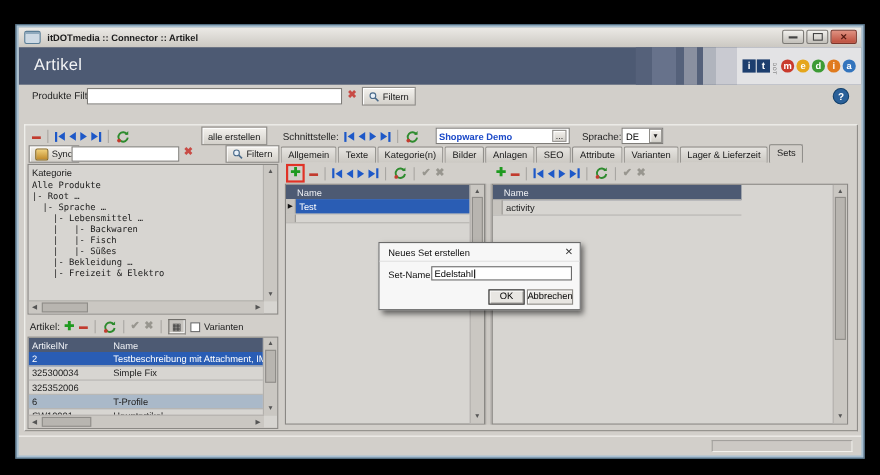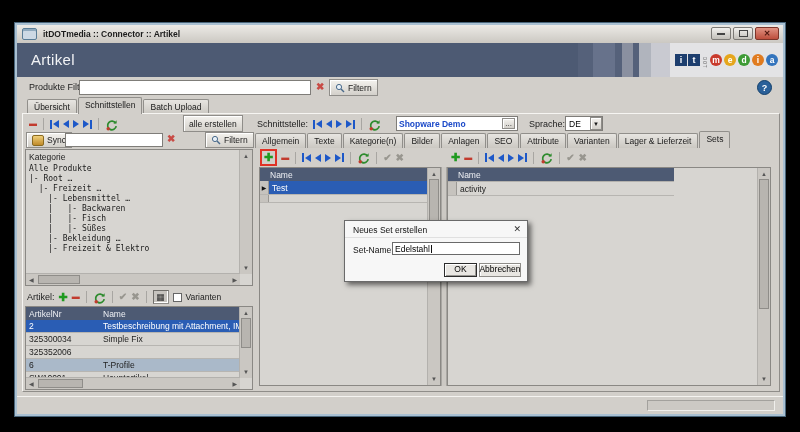--- a/index.html
+++ b/index.html
@@ -124,25 +124,20 @@
         <svg class="mag" width="10" height="10" viewBox="0 0 10 10">
             <circle cx="4" cy="4" r="2.6" fill="#e8f0f8" stroke="#4a6a8a" stroke-width="1"></circle>
             <line x1="6" y1="6" x2="9" y2="9" stroke="#4a6a8a" stroke-width="1.4"></line>
           </svg>
         <span>Filtern</span>
       </div>
       <div class="help" style="position:absolute;left:740px;top:55px">
           <span>?</span>
         </div>
 
-      <div class="tabrow" style="left:10px;top:71px;height:18px">
-        <div class="tab"><span>Übersicht</span></div>
-        <div class="tab active"><span>Schnittstellen</span></div>
-        <div class="tab"><span>Batch Upload</span></div>
-      </div>
       <div class="main-panel"></div>
 
       <div class="tools" style="left:12px;top:91px">
         <span class="minus">▬</span>
         <span class="sep"></span>
         <span class="navgrp">
             <span class="nav-bar"></span>
             <span class="tri-l"></span>
           </span>
         <span class="navgrp">
@@ -178,21 +173,21 @@
             <line x1="6" y1="6" x2="9" y2="9" stroke="#4a6a8a" stroke-width="1.4"></line>
           </svg>
         <span>Filtern</span>
       </div>
 
       <div class="listbox" style="left:8px;top:124px;width:228px;height:137px">
         <div style="position:absolute;left:3px;top:2px;font-size:8.5px;color:#222">Kategorie</div>
         <div style="position:absolute;left:3px;top:14px">
           <div class="mono">Alle Produkte</div>
           <div class="mono">|- Root …</div>
-          <div class="mono">  |- Freizeit …</div>
+          <div class="mono">  |- Sprache …</div>
           <div class="mono">    |- Lebensmittel …</div>
           <div class="mono">    |   |- Backwaren</div>
           <div class="mono">    |   |- Fisch</div>
           <div class="mono">    |   |- Süßes</div>
           <div class="mono">    |- Bekleidung …</div>
           <div class="mono">    |- Freizeit &amp; Elektro</div>
         </div>
         <div class="vscroll" style="bottom:11px">
           <span class="sarrow" style="left:3px;top:3px">▲</span>
           <span class="sarrow" style="left:3px;bottom:3px">▼</span>

